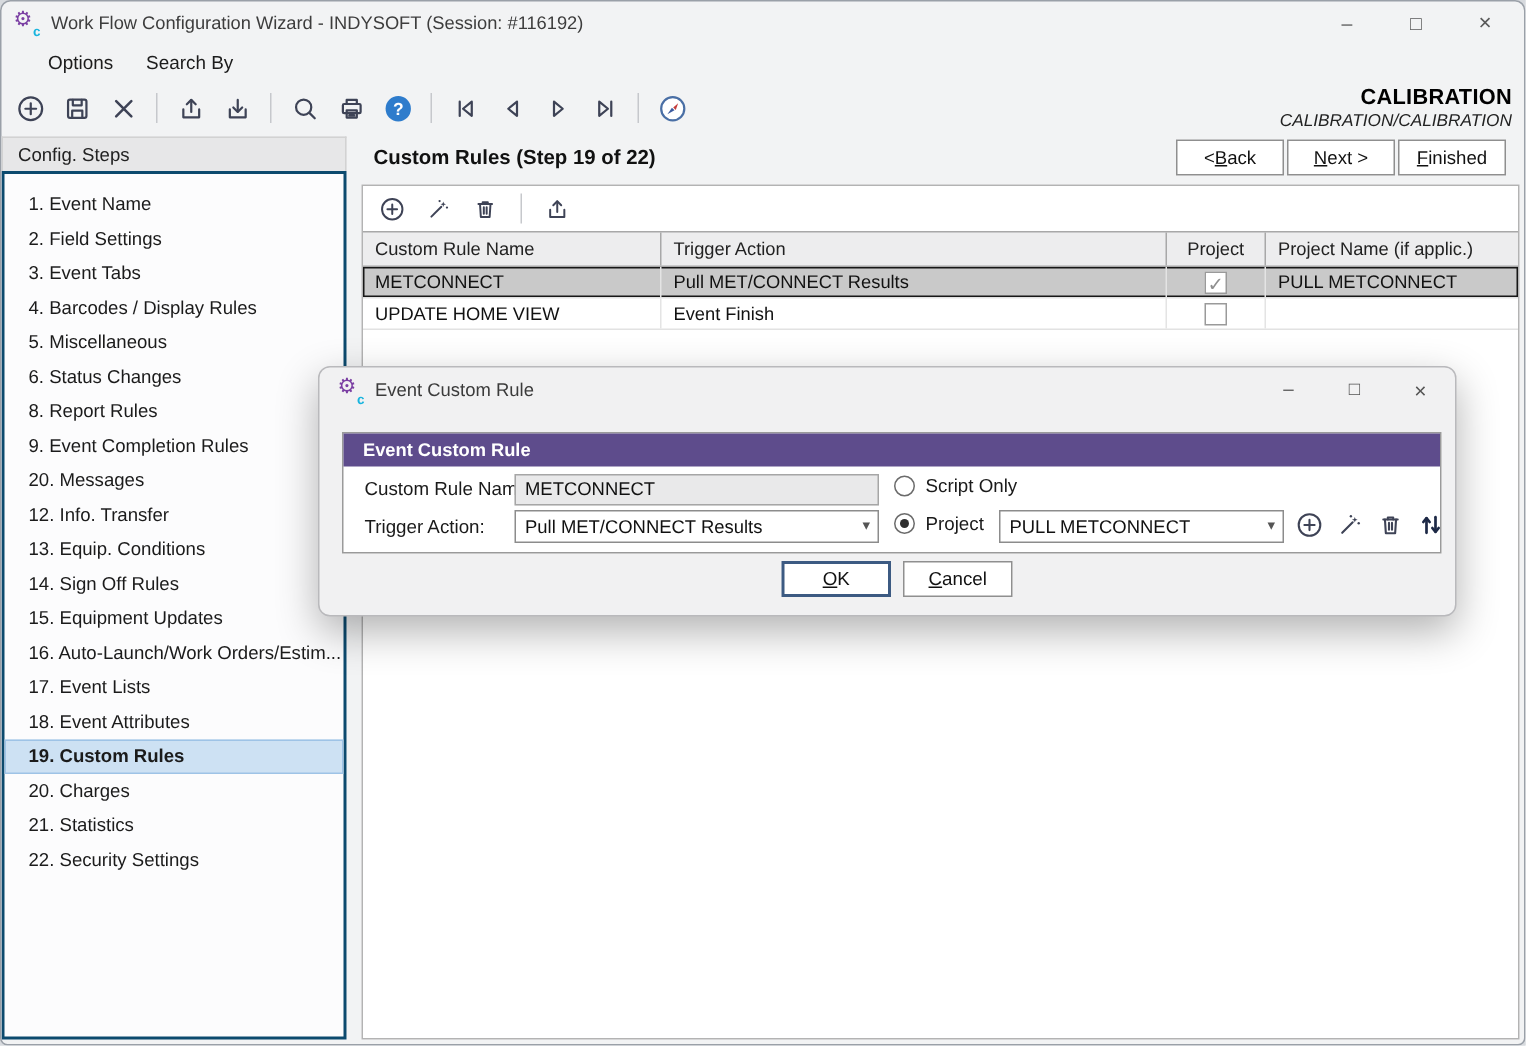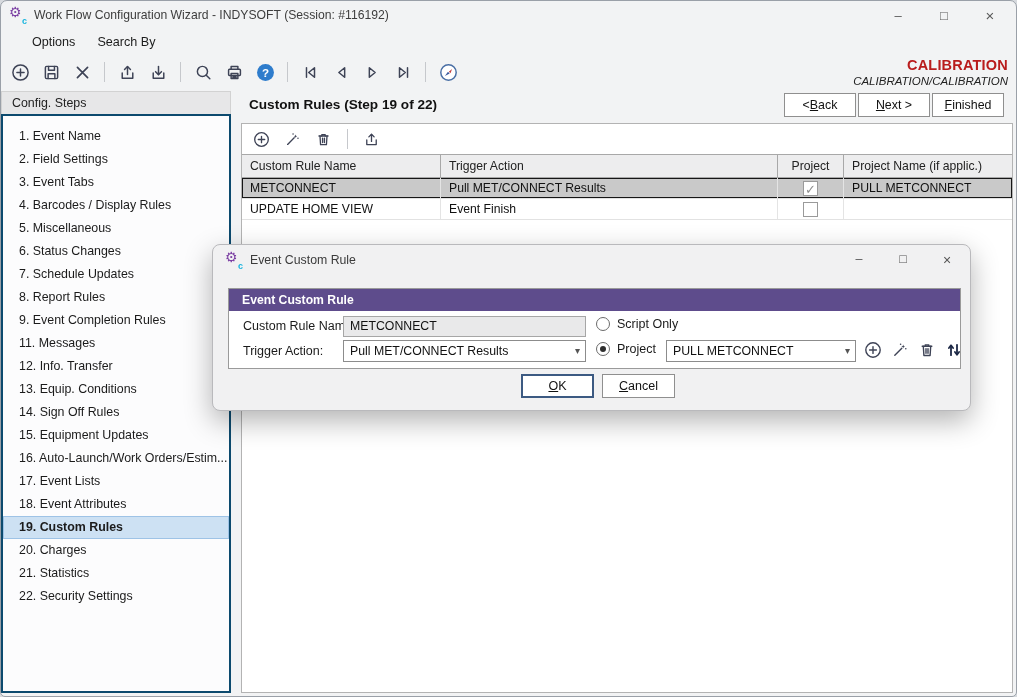--- a/index.html
+++ b/index.html
@@ -24,21 +24,21 @@
   .menu-item{ font-size:12.6px; color:#1c1c1c; padding:4px 9px; }
   
   .toolbar{ position:absolute; left:0; top:54px; width:730px; height:34px;
     display:flex; align-items:center; padding-left:8px; gap:9px; }
   .tbtn{ width:22px; height:22px; display:flex; align-items:center; justify-content:center; }
   .tbtn svg{ display:block; }
   .vsep{ width:1px; height:20px; background:#c6c8cc; margin:0 2px; }
   .icon-stroke{ stroke:#3e4356; fill:none; stroke-width:1.4; stroke-linecap:round; stroke-linejoin:round; }
   
   .context{ position:absolute; right:8px; top:56px; text-align:right; }
-  .context .c-title{ font-size:14.5px; font-weight:bold; color:#b91c1c; letter-spacing:.2px; }
+  .context .c-title{ font-size:14.5px; font-weight:bold; color:#000000; letter-spacing:.2px; }
   .context .c-sub{ font-size:11.5px; color:#222; margin-top:2px;font-style:italic; }
   
   .wizard-nav{ position:absolute; left:783px; top:92px; display:flex; gap:2px; }
   .nav-btn{ width:72px; height:24px; background:#fff; border:1px solid #8f8f8f;
     font-size:12.4px; color:#111; display:flex; align-items:center; justify-content:center; }
   
   .sidebar{ position:absolute; left:0; top:90px; width:230px; height:602px; }
   .sidebar-header{ height:23px; background:#e7e7e8; border:1px solid #d2d2d2; border-bottom:none;
     font-size:12.4px; color:#222; line-height:22px; padding-left:10px; }
   .sidebar-list{ height:579px; background:#fcfcfd; border:2px solid #0c4a6e; padding-top:9px; overflow:hidden; }
@@ -216,24 +216,23 @@
 
   <div class="sidebar">
     <div class="sidebar-header">Config. Steps</div>
     <div class="sidebar-list">
       <div class="side-item">1. Event Name</div>
       <div class="side-item">2. Field Settings</div>
       <div class="side-item">3. Event Tabs</div>
       <div class="side-item">4. Barcodes / Display Rules</div>
       <div class="side-item">5. Miscellaneous</div>
       <div class="side-item">6. Status Changes</div>
-      <div class="side-item">7. Schedule Updates</div>
       <div class="side-item">8. Report Rules</div>
       <div class="side-item">9. Event Completion Rules</div>
-      <div class="side-item">11. Messages</div>
+      <div class="side-item">20. Messages</div>
       <div class="side-item">12. Info. Transfer</div>
       <div class="side-item">13. Equip. Conditions</div>
       <div class="side-item">14. Sign Off Rules</div>
       <div class="side-item">15. Equipment Updates</div>
       <div class="side-item">16. Auto-Launch/Work Orders/Estim...</div>
       <div class="side-item">17. Event Lists</div>
       <div class="side-item">18. Event Attributes</div>
       <div class="side-item selected">19. Custom Rules</div>
       <div class="side-item">20. Charges</div>
       <div class="side-item">21. Statistics</div>

